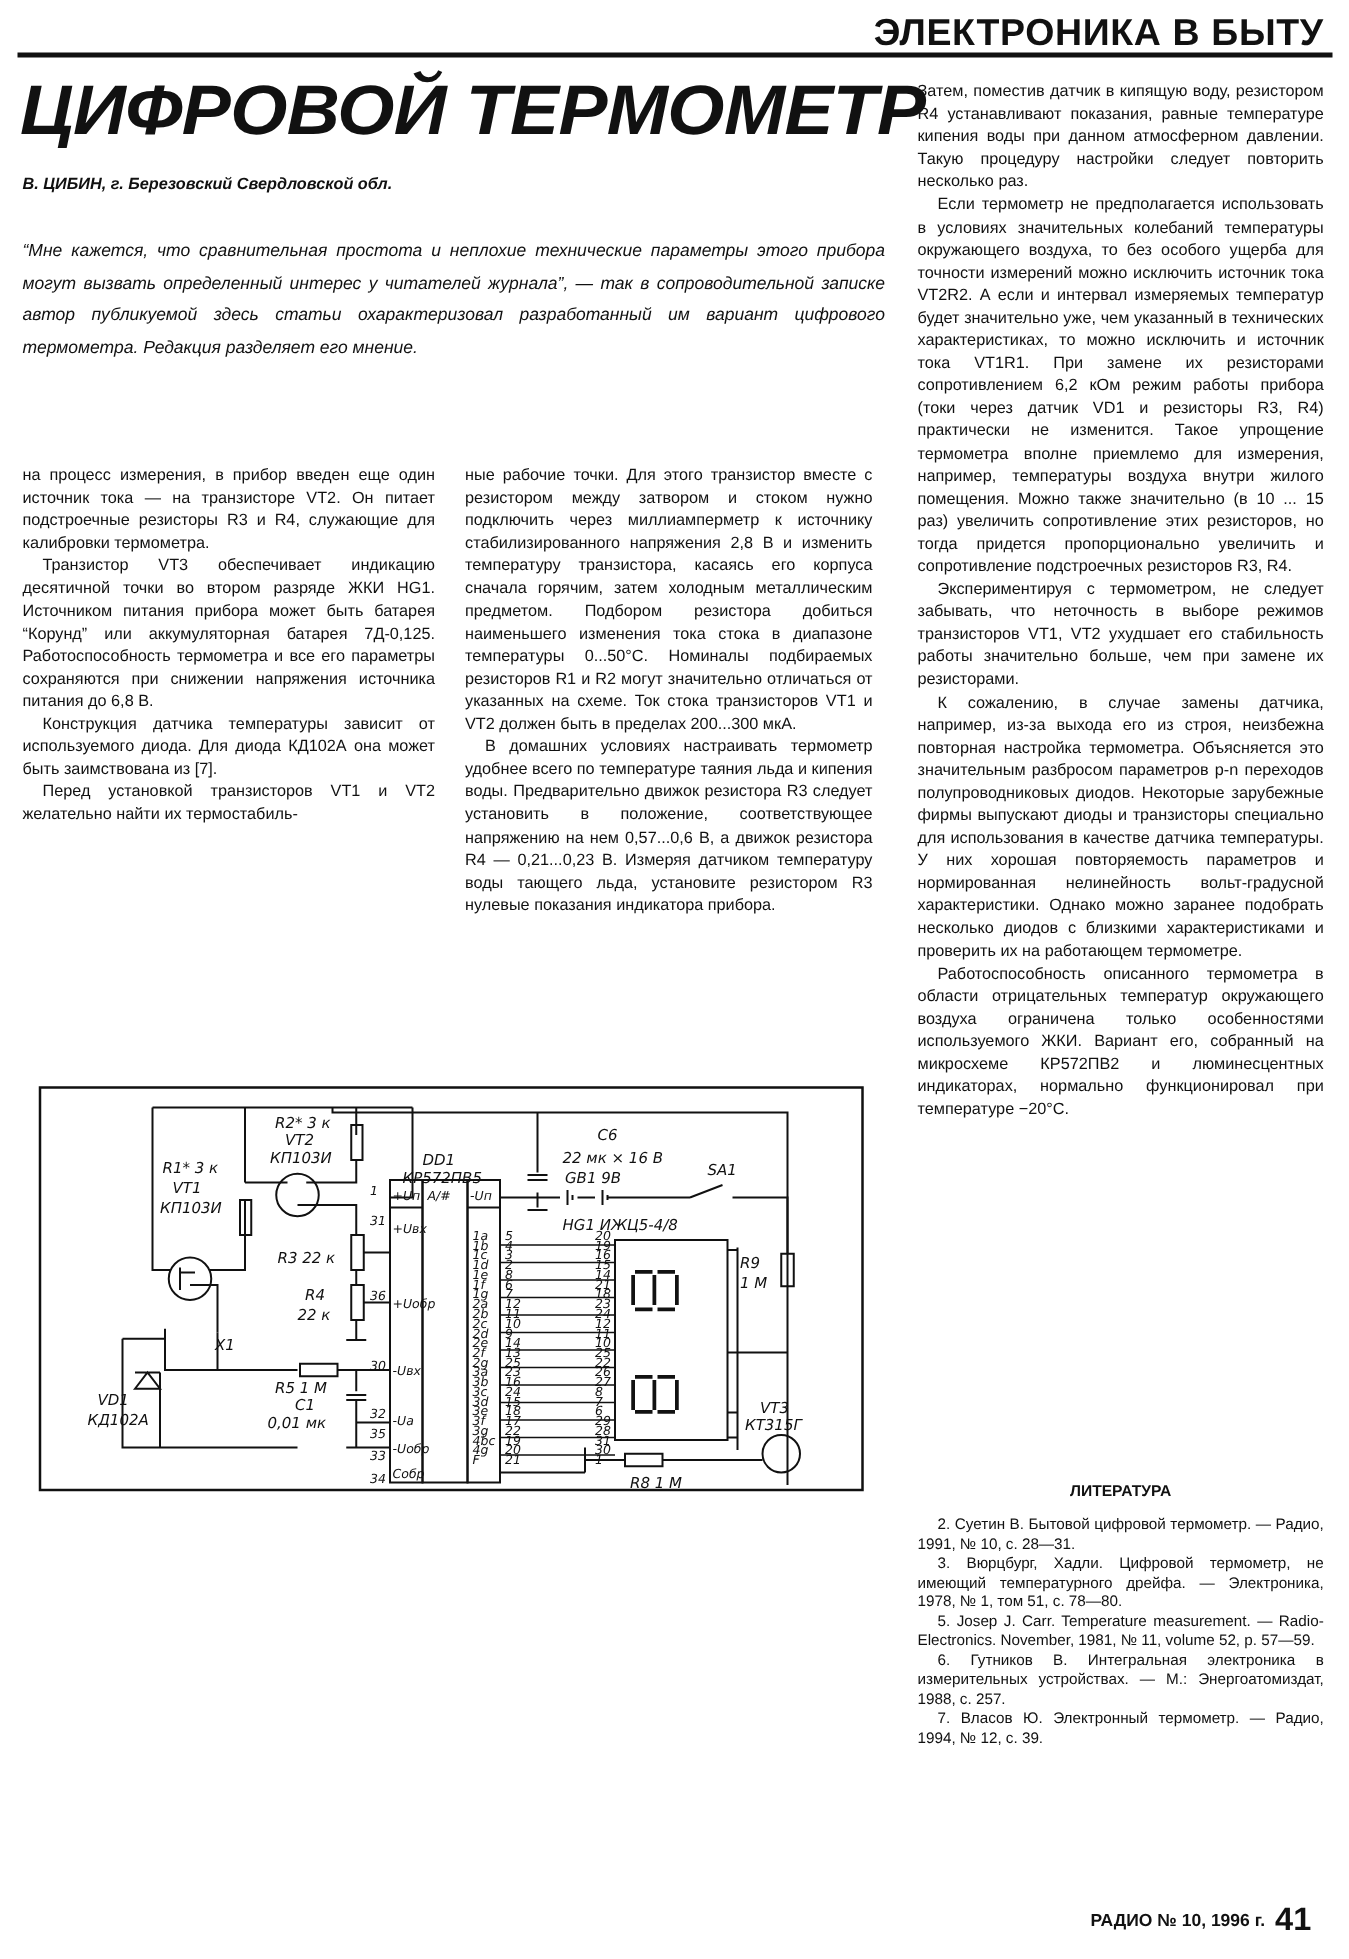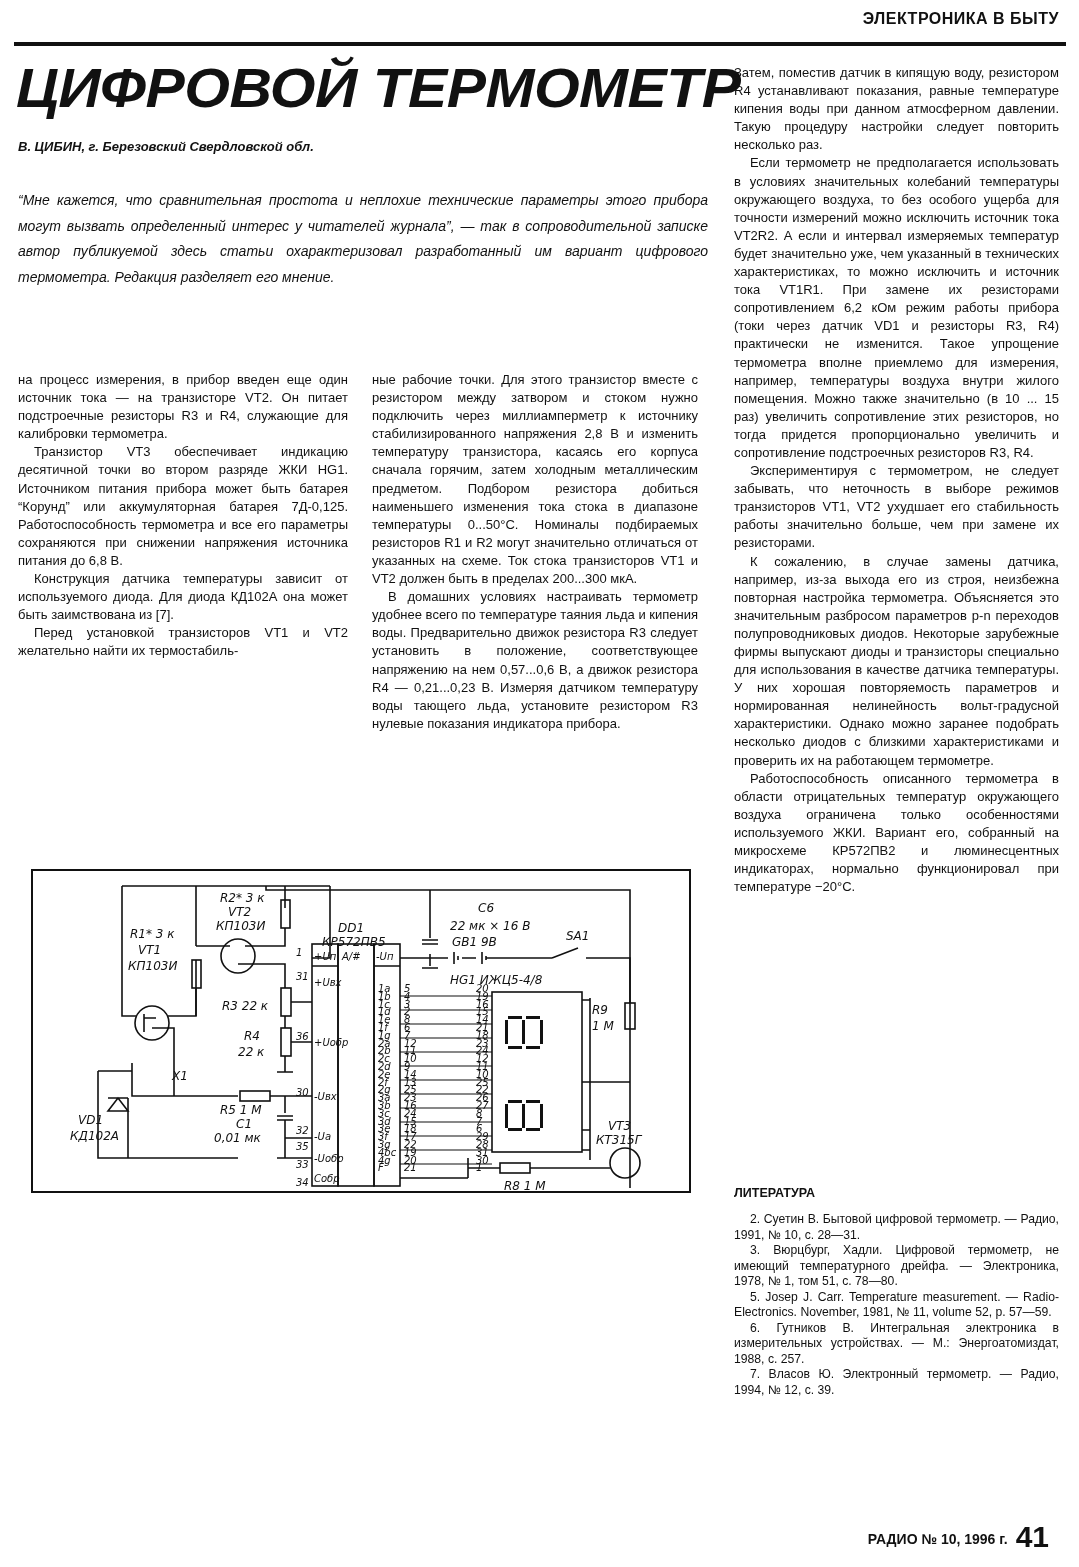--- a/index.html
+++ b/index.html
@@ -1,33 +1,33 @@
 <!DOCTYPE html>
 <html><head>
 <meta charset="utf-8">
 <style>
   html,body{margin:0;padding:0;background:#fff;}
   body{width:1079px;height:1567px;position:relative;overflow:hidden;color:#111;font-family:"Liberation Sans",sans-serif;}
   .abs{position:absolute;}
   .rule{position:absolute;background:#111;}
-  #section-title{right:20px;top:10px;font-size:16px;font-weight:bold;letter-spacing:0.5px;}
+  #section-title{right:20px;top:10px;font-size:30px;font-weight:bold;letter-spacing:0.5px;}
   #title{left:16px;top:60px;font-size:56px;font-weight:bold;font-style:italic;letter-spacing:-0.5px;line-height:1;transform:scaleX(1.05);transform-origin:left;}
   #byline{left:18px;top:139px;font-size:13px;font-weight:bold;font-style:italic;}
   #lead{left:18px;top:188px;width:690px;font-size:14px;font-style:italic;line-height:25.5px;text-align:justify;}
   .col{position:absolute;font-size:13px;line-height:18.1px;text-align:justify;}
   .col p{margin:0;text-indent:0;}
   .col p.ind{text-indent:16px;}
   #col1{left:18px;top:371px;width:330px;}
   #col2{left:372px;top:371px;width:326px;}
   #col3{left:734px;top:64px;width:325px;}
-  #lit-title{left:734px;top:1186px;width:325px;text-align:left;font-size:12.5px;font-weight:bold;}
+  #lit-title{left:734px;top:1186px;width:325px;text-align:center;font-size:12.5px;font-weight:bold;}
   #refs{left:734px;top:1212px;width:325px;font-size:12.2px;line-height:15.5px;text-align:justify;}
   #refs p{margin:0;text-indent:16px;}
   #footer{right:30px;top:1520px;font-size:14px;font-weight:bold;}
-  #footer .num{font-size:30px;margin-left:8px;vertical-align:-3px;}
+  #footer .num{font-size:26px;margin-left:8px;vertical-align:-3px;}
   #schematic{left:30px;top:868px;width:664px;height:330px;}
   #schematic svg{overflow:visible;}
   .sl{font-family:"DejaVu Sans",sans-serif;font-style:italic;font-size:12px;fill:#111;}
   .sls{font-family:"DejaVu Sans",sans-serif;font-style:italic;font-size:10px;fill:#111;}
 </style>
 </head>
 <body>
 
 <div class="abs" id="section-title">ЭЛЕКТРОНИКА В БЫТУ</div>
 <div class="rule" style="left:14px;top:42px;width:1052px;height:4px;"></div>

